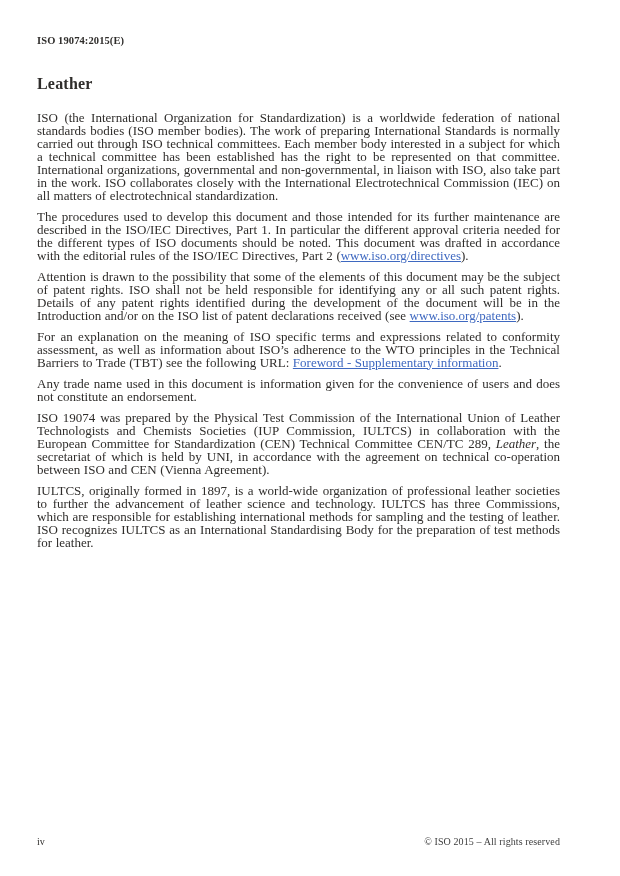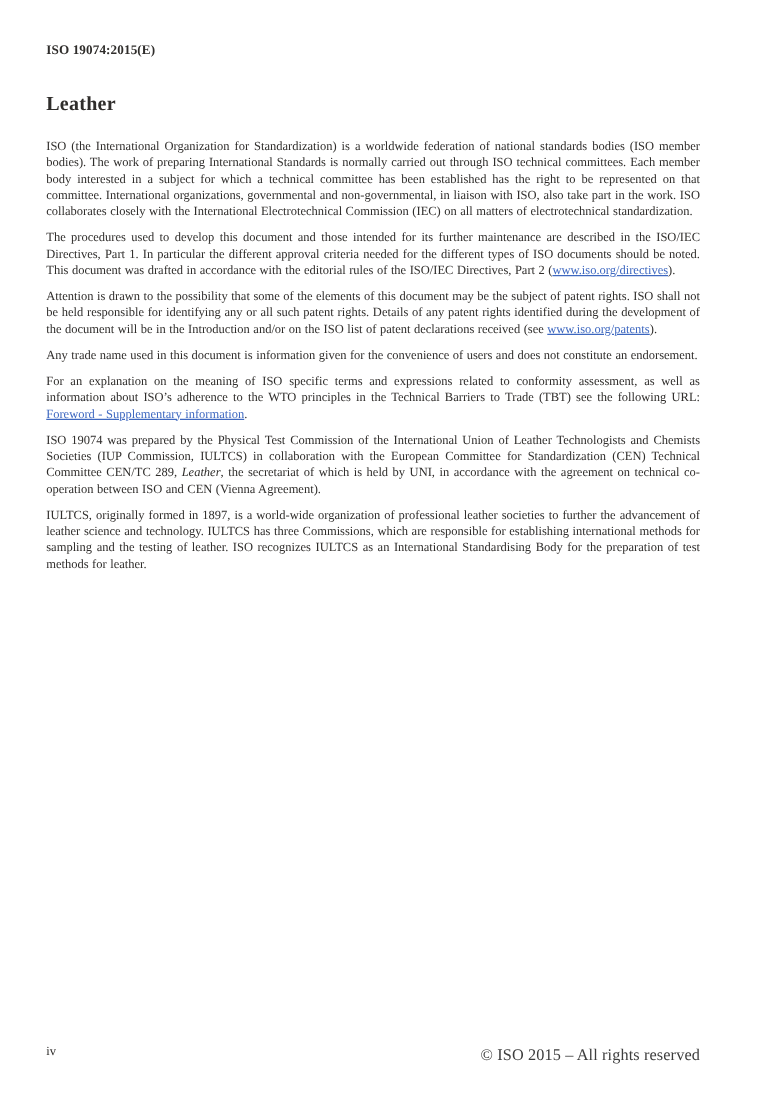--- a/index.html
+++ b/index.html
@@ -26,21 +26,21 @@
     line-height: 11.5px;
     letter-spacing: 0.1px;
   }
   h1.foreword {
     font-size: 16px;
     font-weight: bold;
     margin: 28px 0 18px 0;
     letter-spacing: 0.2px;
   }
   .body-para {
-    font-size: 10px;
+    font-size: 13px;
     line-height: 13px;
     text-align: justify;
     margin: 0 0 8px 0;
     word-spacing: 0.3px;
     font-family: Liberation Serif, serif;
   }
   .doc-link {
     color: var(--link-color, #3e68c0);
     text-decoration: underline;
     cursor: pointer;
@@ -53,42 +53,42 @@
     top: 836px;
     display: flex;
     justify-content: space-between;
     align-items: flex-start;
   }
   .footer .page-num {
     font-size: 10px;
     color: #2f2d2b;
   }
   .footer .copyright {
-    font-size: 13px;
+    font-size: 10px;
     color: #3d3d3d;
     letter-spacing: 0.1px;
   }
 </style>
 </head>
 <body>
 
 <div class="page">
 
   <div class="doc-ref">
     <div>ISO 19074:2015(E)</div>
   </div>
 
   <h1 class="foreword">Leather</h1>
 
   <div>
       <p class="body-para"><span>ISO (the International Organization for Standardization) is a worldwide federation of national standards bodies (ISO member bodies). The work of preparing International Standards is normally carried out through ISO technical committees. Each member body interested in a subject for which a technical committee has been established has the right to be represented on that committee. International organizations, governmental and non-governmental, in liaison with ISO, also take part in the work. ISO collaborates closely with the International Electrotechnical Commission (IEC) on all matters of electrotechnical standardization.</span></p>
       <p class="body-para"><span>The procedures used to develop this document and those intended for its further maintenance are described in the ISO/IEC Directives, Part 1. In particular the different approval criteria needed for the different types of ISO documents should be noted. This document was drafted in accordance with the editorial rules of the ISO/IEC Directives, Part 2 (</span><a href="#" class="doc-link">www.iso.org/directives</a><span>).</span></p>
       <p class="body-para"><span>Attention is drawn to the possibility that some of the elements of this document may be the subject of patent rights. ISO shall not be held responsible for identifying any or all such patent rights. Details of any patent rights identified during the development of the document will be in the Introduction and/or on the ISO list of patent declarations received (see </span><a href="#" class="doc-link">www.iso.org/patents</a><span>).</span></p>
+      <p class="body-para"><span>For an explanation on the meaning of ISO specific terms and expressions related to conformity assessment, as well as information about ISO’s adherence to the WTO principles in the Technical Barriers to Trade (TBT) see the following URL: </span><a href="#" class="doc-link">Foreword - Supplementary information</a><span>.</span></p>
       <p class="body-para"><span>Any trade name used in this document is information given for the convenience of users and does not constitute an endorsement.</span></p>
-      <p class="body-para"><span>For an explanation on the meaning of ISO specific terms and expressions related to conformity assessment, as well as information about ISO’s adherence to the WTO principles in the Technical Barriers to Trade (TBT) see the following URL: </span><a href="#" class="doc-link">Foreword - Supplementary information</a><span>.</span></p>
       <p class="body-para"><span>ISO 19074 was prepared by the Physical Test Commission of the International Union of Leather Technologists and Chemists Societies (IUP Commission, IULTCS) in collaboration with the European Committee for Standardization (CEN) Technical Committee CEN/TC 289, </span><span class="italic">Leather</span><span>, the secretariat of which is held by UNI, in accordance with the agreement on technical co-operation between ISO and CEN (Vienna Agreement).</span></p>
       <p class="body-para"><span>IULTCS, originally formed in 1897, is a world-wide organization of professional leather societies to further the advancement of leather science and technology. IULTCS has three Commissions, which are responsible for establishing international methods for sampling and the testing of leather. ISO recognizes IULTCS as an International Standardising Body for the preparation of test methods for leather.</span></p>
     </div>
 
   <div class="footer">
     <span class="page-num">iv</span>
     <span class="copyright">© ISO 2015 – All rights reserved</span>
   </div>
 
 </div>

